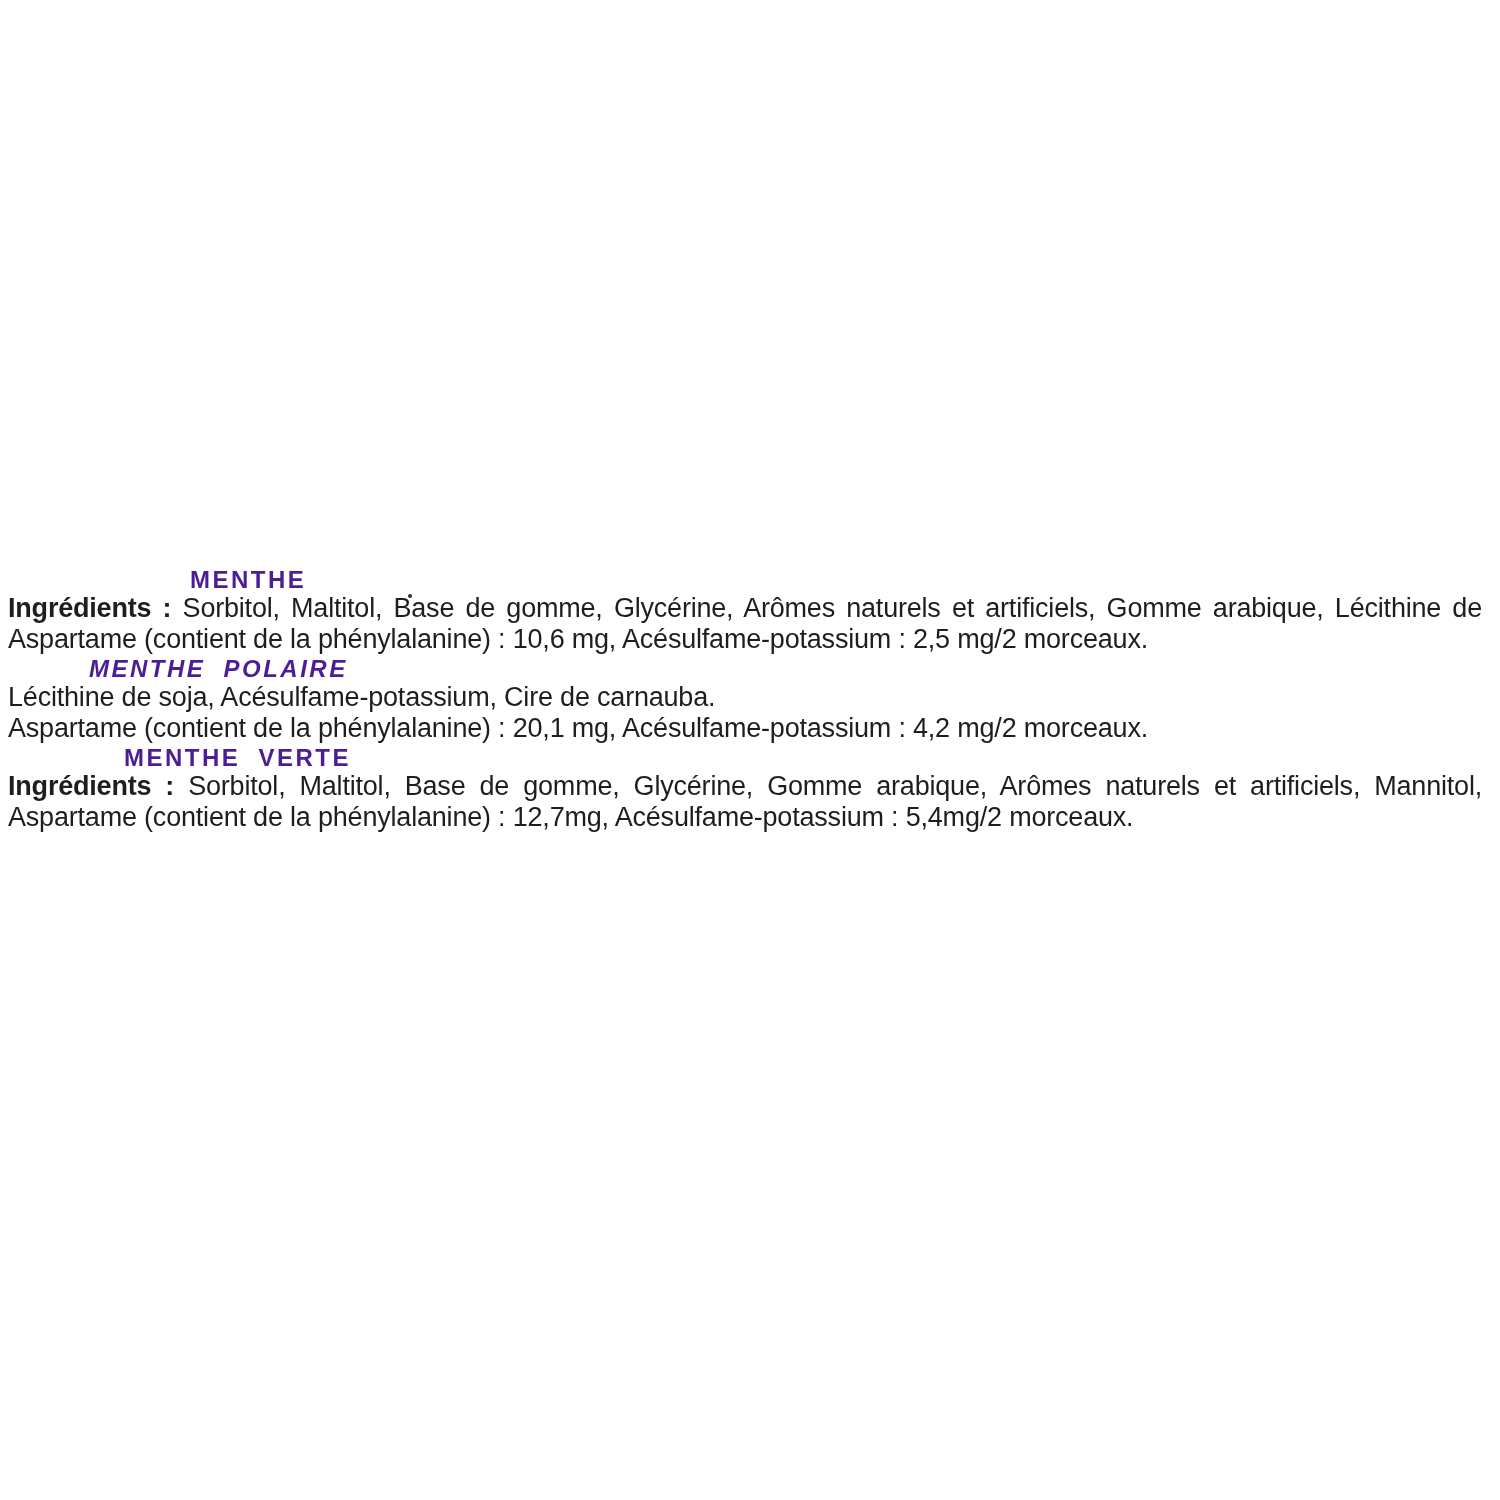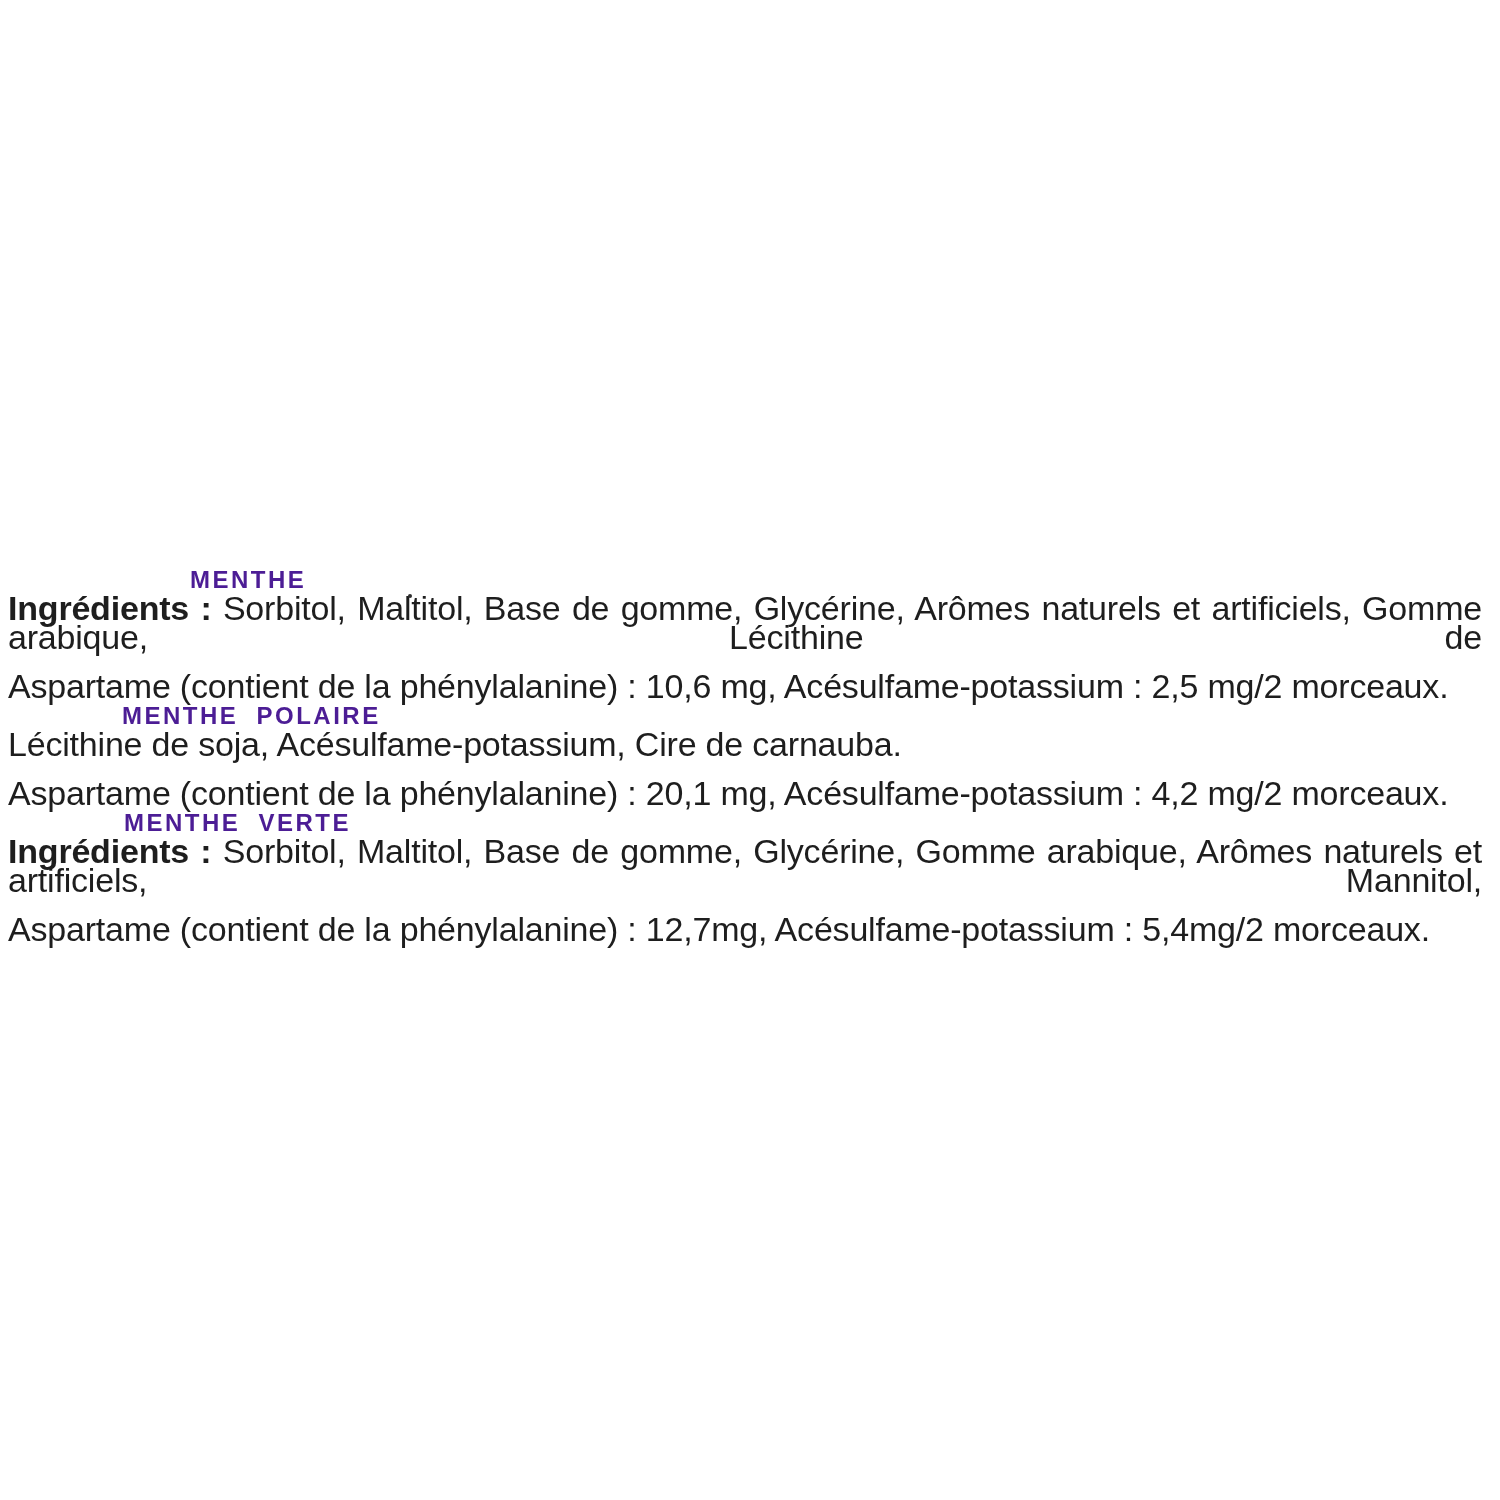--- a/index.html
+++ b/index.html
@@ -21,33 +21,33 @@
   .title {
     margin: 0;
     font-size: 24px;
     line-height: 29px;
     font-weight: 700;
     letter-spacing: 2.5px;
     word-spacing: 9px;
     color: #4c1d95;
   }
   .t0 { margin-left: 182px; }
-  .t1 { margin-left: 114px; }
+  .t1 { margin-left: 81px; font-style: italic; }
   .t2 { margin-left: 116px; }
   .line {
     margin: 0;
-    font-size: 34px;
+    font-size: 27px;
     line-height: 29px;
     letter-spacing: -0.2px;
   }
   .jline {
     text-align: justify;
     text-align-last: justify;
   }
-  .asp { margin-top: 20px; }
+  .asp { margin-top: 2px; }
   .line strong { font-weight: 700; }
   .speck {
     position: absolute;
     left: 408px;
     top: 594px;
     width: 4px;
     height: 4px;
     border-radius: 50%;
     background: #2e2e2e;
   }

